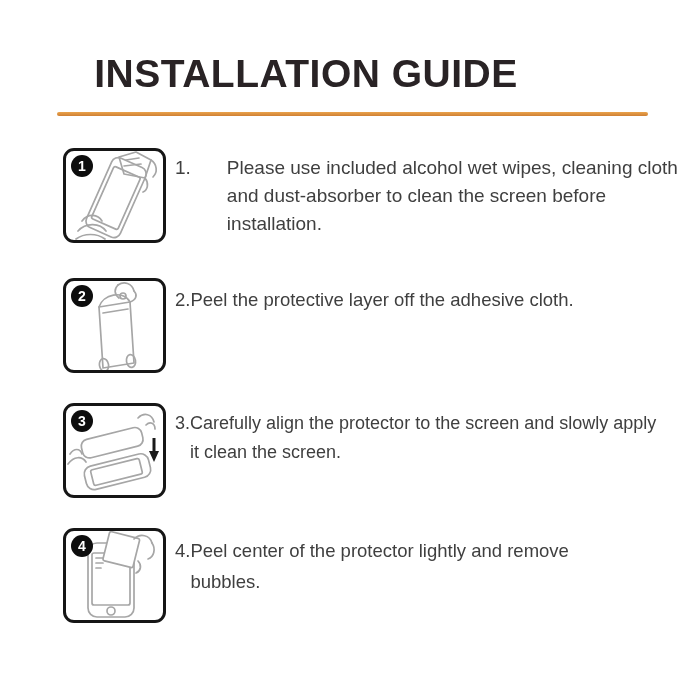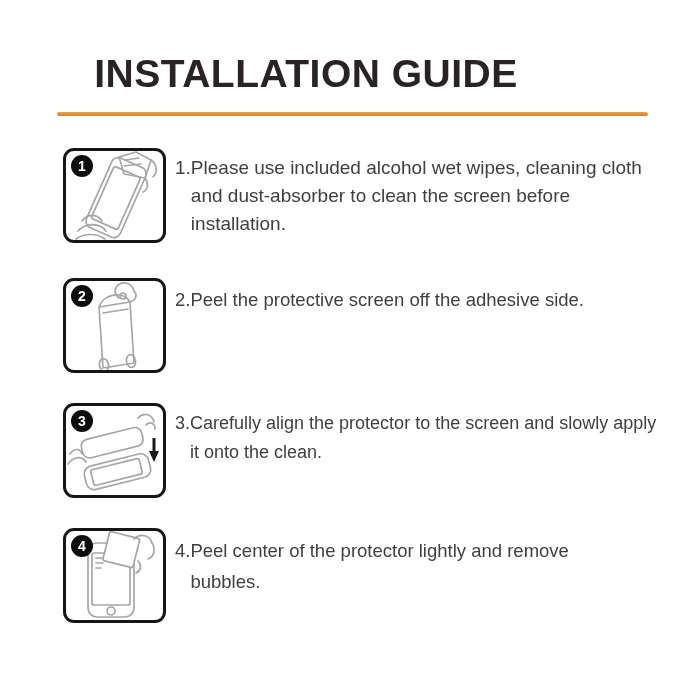--- a/index.html
+++ b/index.html
@@ -55,21 +55,21 @@
     z-index:2;
   }
   .step-text{
     position:absolute;left:112px;top:6px;
     display:flex;
     color:#3f3f3f;
   }
   .step-num{flex:none;}
   .step-body{flex:none;}
   .step-1 .step-text{font-size:19px;line-height:28px;}
-  .step-1 .step-body{width:452px;}
+  .step-1 .step-body{width:452px;margin-left:36px;}
   .step-2 .step-text{font-size:18.5px;line-height:26px;top:9px;}
   .step-2 .step-body{width:500px;}
   .step-3 .step-text{font-size:18px;line-height:29px;}
   .step-3 .step-body{width:470px;}
   .step-4 .step-text{font-size:18.5px;line-height:31px;top:7px;}
   .step-4 .step-body{width:440px;}
   .art{stroke:#a6a6a6;fill:none;stroke-width:1.7;stroke-linecap:round;stroke-linejoin:round;}
 </style>
 </head>
 <body>
@@ -117,21 +117,21 @@
           <path d="M68 10 C72 14 70 19 64 21"></path>
           <path d="M52 4 C48 8 48 13 53 17"></path>
           <circle cx="57" cy="15" r="3"></circle>
           <ellipse cx="38" cy="84" rx="4.5" ry="6.5" transform="rotate(-10 38 84)"></ellipse>
           <ellipse cx="65" cy="80" rx="4.5" ry="6.5" transform="rotate(-10 65 80)"></ellipse>
         </g>
       </svg>
     </div>
     <div class="step-text">
       <span class="step-num">2.</span>
-      <span class="step-body">Peel the protective screen off the adhesive side.</span>
+      <span class="step-body">Peel the protective layer off the adhesive cloth.</span>
     </div>
   </div>
 
   <div class="step step-3">
     <div class="figure">
       <span class="badge">3</span>
       <svg width="97" height="89" viewBox="0 0 97 89">
         <g class="art">
           <g transform="rotate(-14 47 36)">
             <rect x="15" y="27" width="62" height="19" rx="7"></rect>
@@ -146,21 +146,21 @@
           <path d="M80 19 C84 15 89 17 89 23"></path>
         </g>
         <g>
           <line x1="88" y1="32" x2="88" y2="47" stroke="#1a1a1a" stroke-width="3"></line>
           <path d="M83 45 L88 56 L93 45 Z" fill="#1a1a1a"></path>
         </g>
       </svg>
     </div>
     <div class="step-text">
       <span class="step-num">3.</span>
-      <span class="step-body">Carefully align the protector to  the screen and slowly apply it onto the clean.</span>
+      <span class="step-body">Carefully align the protector to  the screen and slowly apply it clean the screen.</span>
     </div>
   </div>
 
   <div class="step step-4">
     <div class="figure">
       <span class="badge">4</span>
       <svg width="97" height="89" viewBox="0 0 97 89">
         <g class="art">
           <rect x="22" y="12" width="46" height="74" rx="9"></rect>
           <rect x="26" y="22" width="38" height="52" rx="2"></rect>

